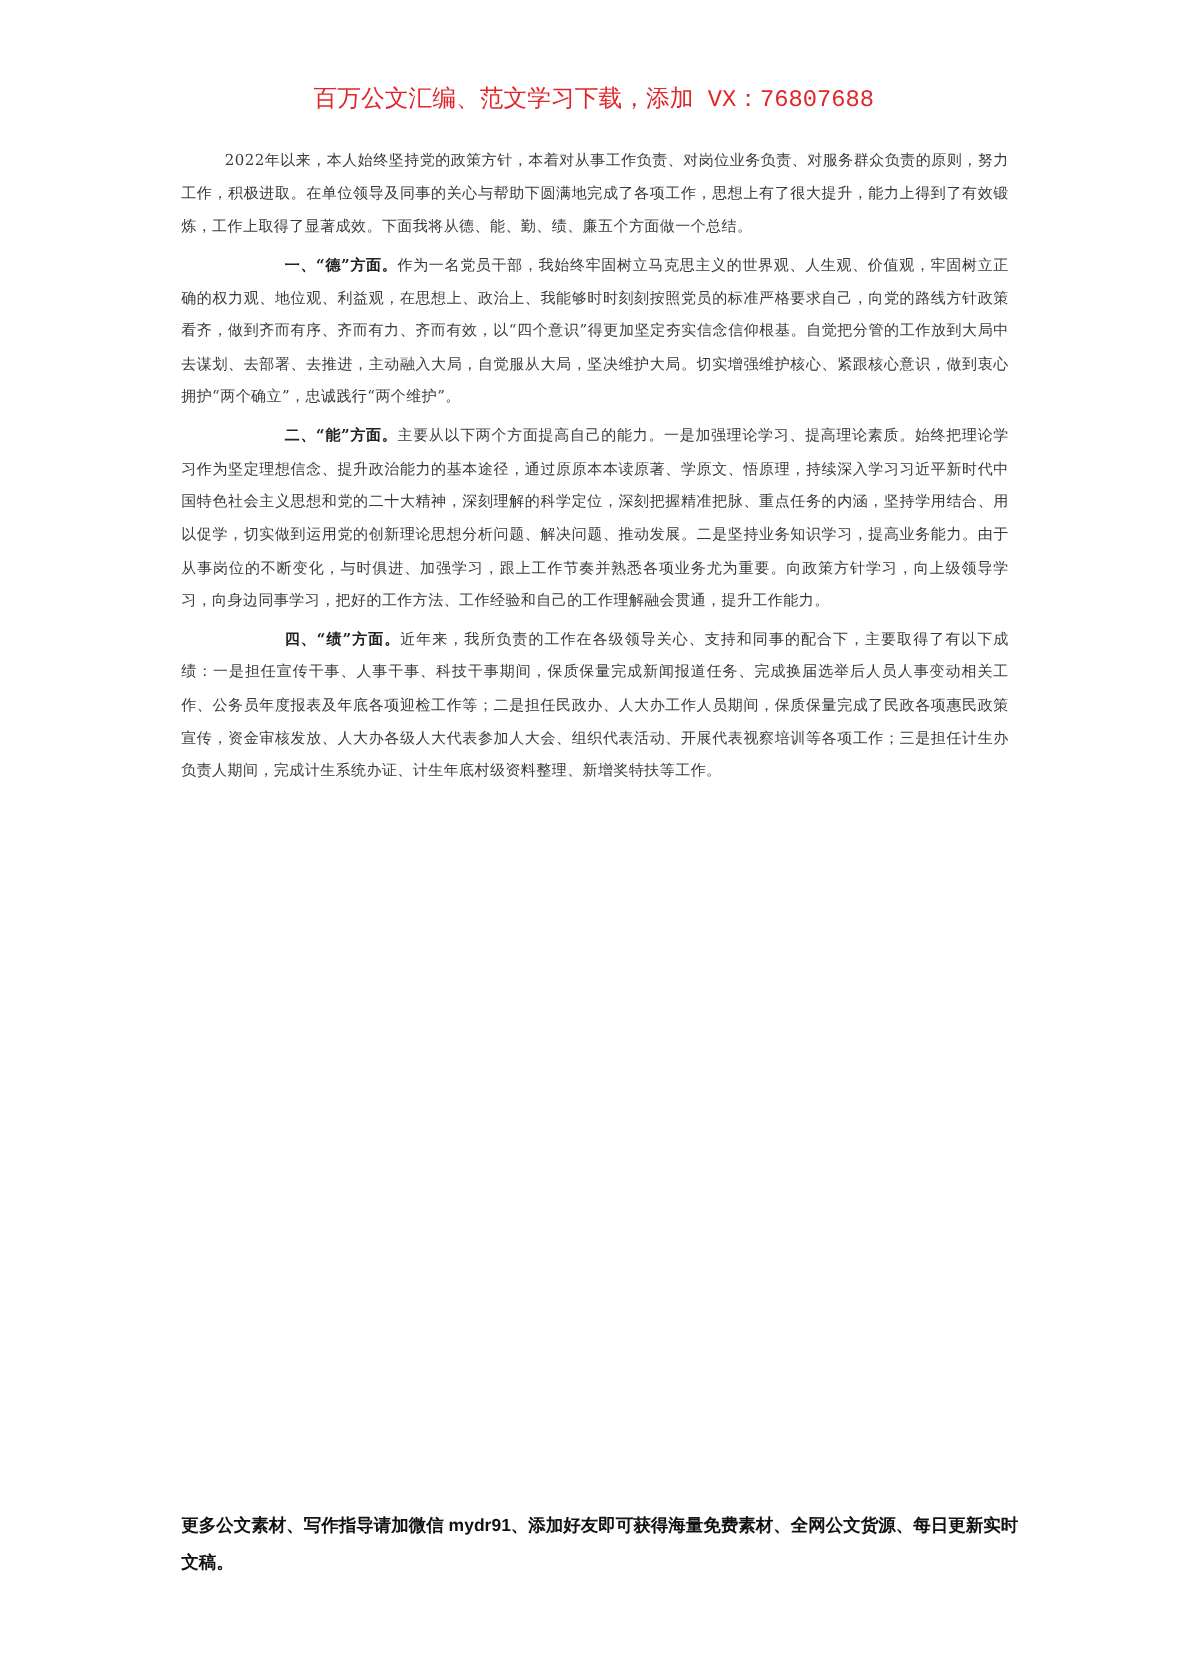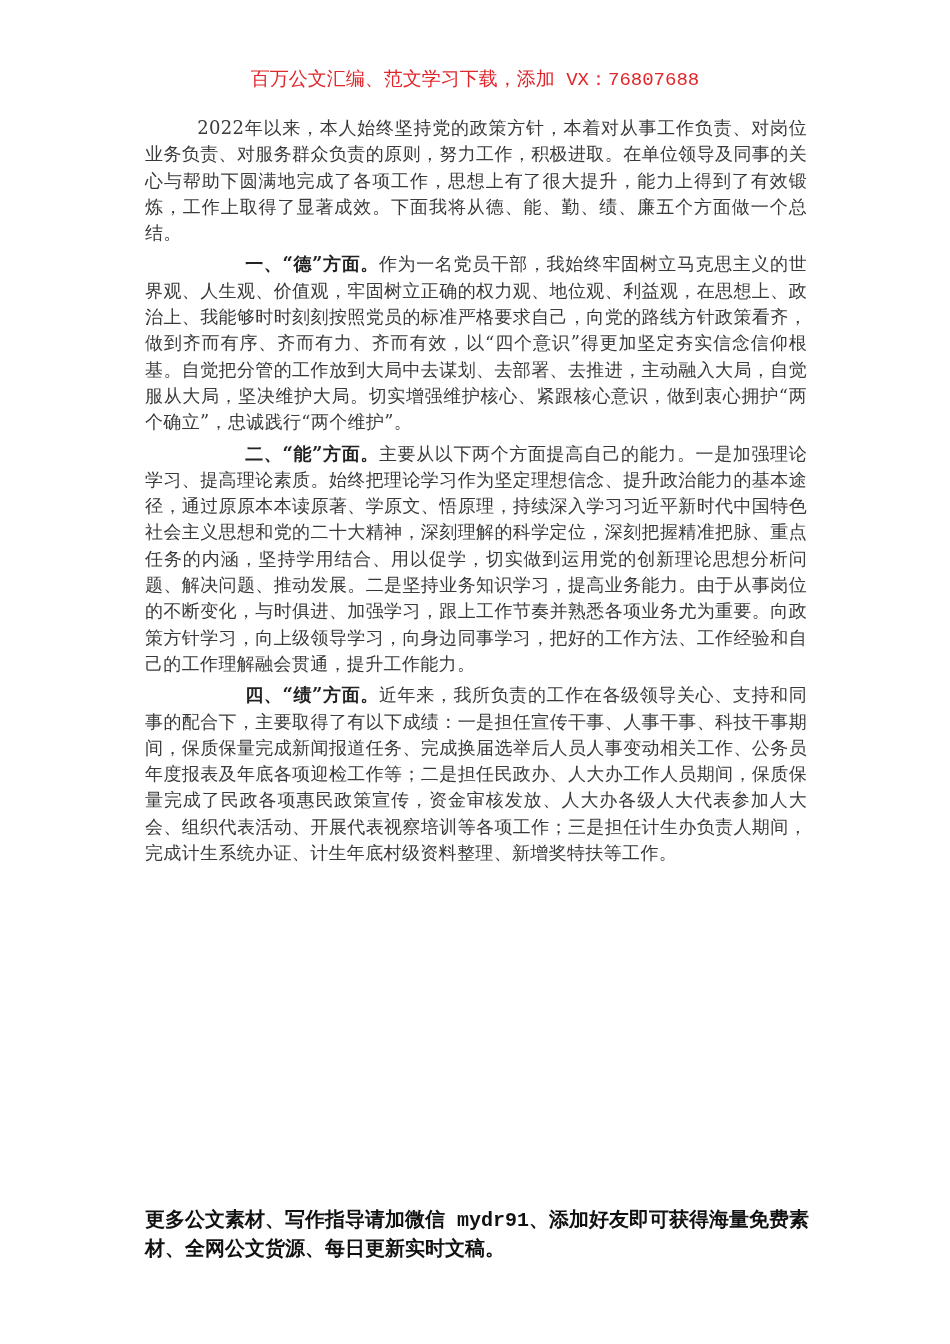--- a/index.html
+++ b/index.html
@@ -28,40 +28,40 @@
       letter-spacing: 0px;
     }
     .content {
       position: absolute;
       top: 115px;
       left: 145px;
       width: 662px;
     }
     .para {
       margin: 0 0 5px 0;
-      font-size: 18px;
+      font-size: 12px;
       line-height: 26.3px;
       text-indent: 2.9em;
       text-align: justify;
       color: #3a3a3a;
       letter-spacing: 0.35px;
     }
     .para .lead {
       font-weight: bold;
       color: #222222;
       margin-left: 48px;
     }
     .footer {
       position: absolute;
       top: 1206px;
       left: 145px;
       width: 680px;
-      font-family: Liberation Mono, monospace;
+      font-family: Liberation Sans, sans-serif;
       font-weight: bold;
-      font-size: 20px;
+      font-size: 14px;
       line-height: 29px;
       color: #111111;
     }
   </style>
 </head>
 <body>
 
 <div class="header">百万公文汇编、范文学习下载，添加 VX：76807688</div>
 
 <div class="content">

